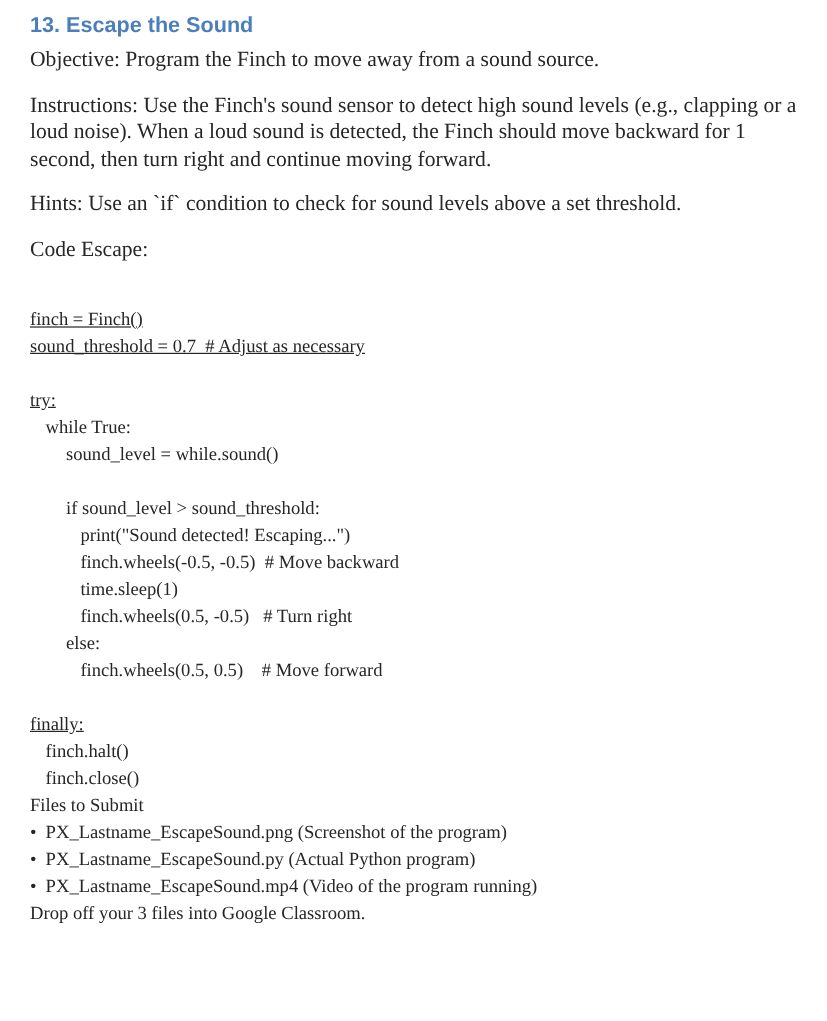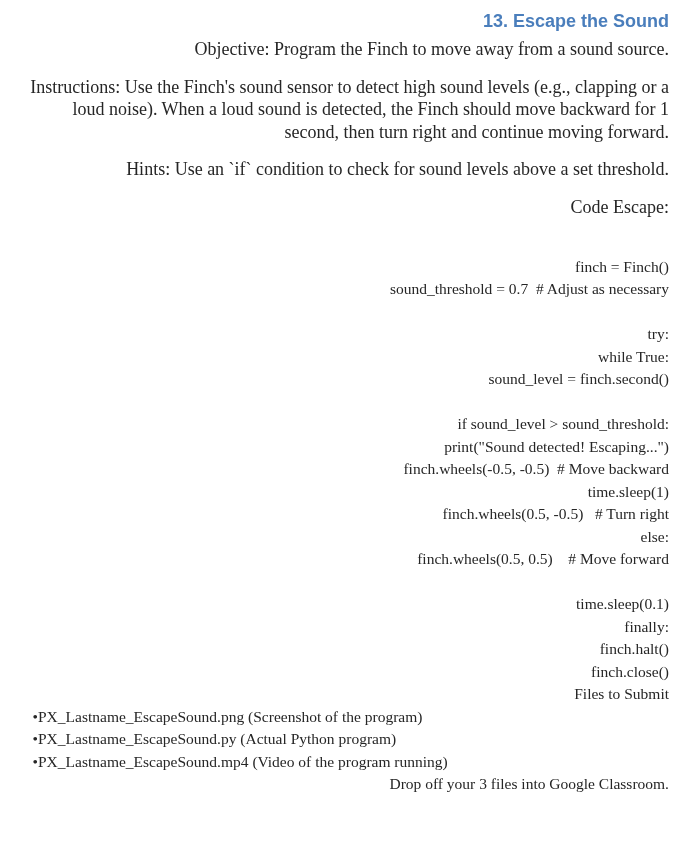--- a/index.html
+++ b/index.html
@@ -9,21 +9,20 @@
     width: 689px;
     height: 851px;
     overflow: hidden;
     font-family: "Liberation Serif", "DejaVu Serif", serif;
     color: var(--ink);
   }
   .page {
     width: 689px;
     height: 686px;
     padding: 9px 20px 18px 25px;
-    text-align: right;
   }
   h1.title {
     font-family: "Liberation Sans", "DejaVu Sans", sans-serif;
     font-weight: 700;
     font-size: 18px;
     line-height: 24px;
     color: var(--accent);
     margin-bottom: 5px;
   }
   p.para {
@@ -31,21 +30,21 @@
     line-height: 22.5px;
     max-width: 648px;
     margin-bottom: 15px;
   }
   .code { font-size: 15.5px; }
   .cl {
     line-height: 22.5px;
     white-space: pre;
   }
   .sp { height: 22.5px; }
-  .i0 { padding-left: 0; }
+  .i0 { padding-left: 0; text-decoration: underline; }
   .i1 { padding-left: 13px; }
   .i2 { padding-left: 30px; }
   .i3 { padding-left: 42px; }
   .files { font-size: 15.5px; }
   .files .line { line-height: 22.5px; }
   .bullet { display: flex; line-height: 22.5px; }
   .bullet .dot { width: 13px; flex: 0 0 13px; }
 </style>
 </head>
 <body>
@@ -62,31 +61,30 @@
 
   <p class="para">Code Escape:</p>
 
   <div class="code">
     <div class="sp"></div>
     <div class="cl i0">finch = Finch()</div>
     <div class="cl i0">sound_threshold = 0.7  # Adjust as necessary</div>
     <div class="sp"></div>
     <div class="cl i0">try:</div>
     <div class="cl i1">while True:</div>
-    <div class="cl i2">sound_level = finch.second()</div>
+    <div class="cl i2">sound_level = while.sound()</div>
     <div class="sp"></div>
     <div class="cl i2">if sound_level &gt; sound_threshold:</div>
     <div class="cl i3">print("Sound detected! Escaping...")</div>
     <div class="cl i3">finch.wheels(-0.5, -0.5)  # Move backward</div>
     <div class="cl i3">time.sleep(1)</div>
     <div class="cl i3">finch.wheels(0.5, -0.5)   # Turn right</div>
     <div class="cl i2">else:</div>
     <div class="cl i3">finch.wheels(0.5, 0.5)    # Move forward</div>
     <div class="sp"></div>
-    <div class="cl i2">time.sleep(0.1)</div>
     <div class="cl i0">finally:</div>
     <div class="cl i1">finch.halt()</div>
     <div class="cl i1">finch.close()</div>
   </div>
 
   <div class="files">
     <div class="line">Files to Submit</div>
     <div class="bullet">
       <span class="dot">•</span>
       <span>PX_Lastname_EscapeSound.png (Screenshot of the program)</span>

